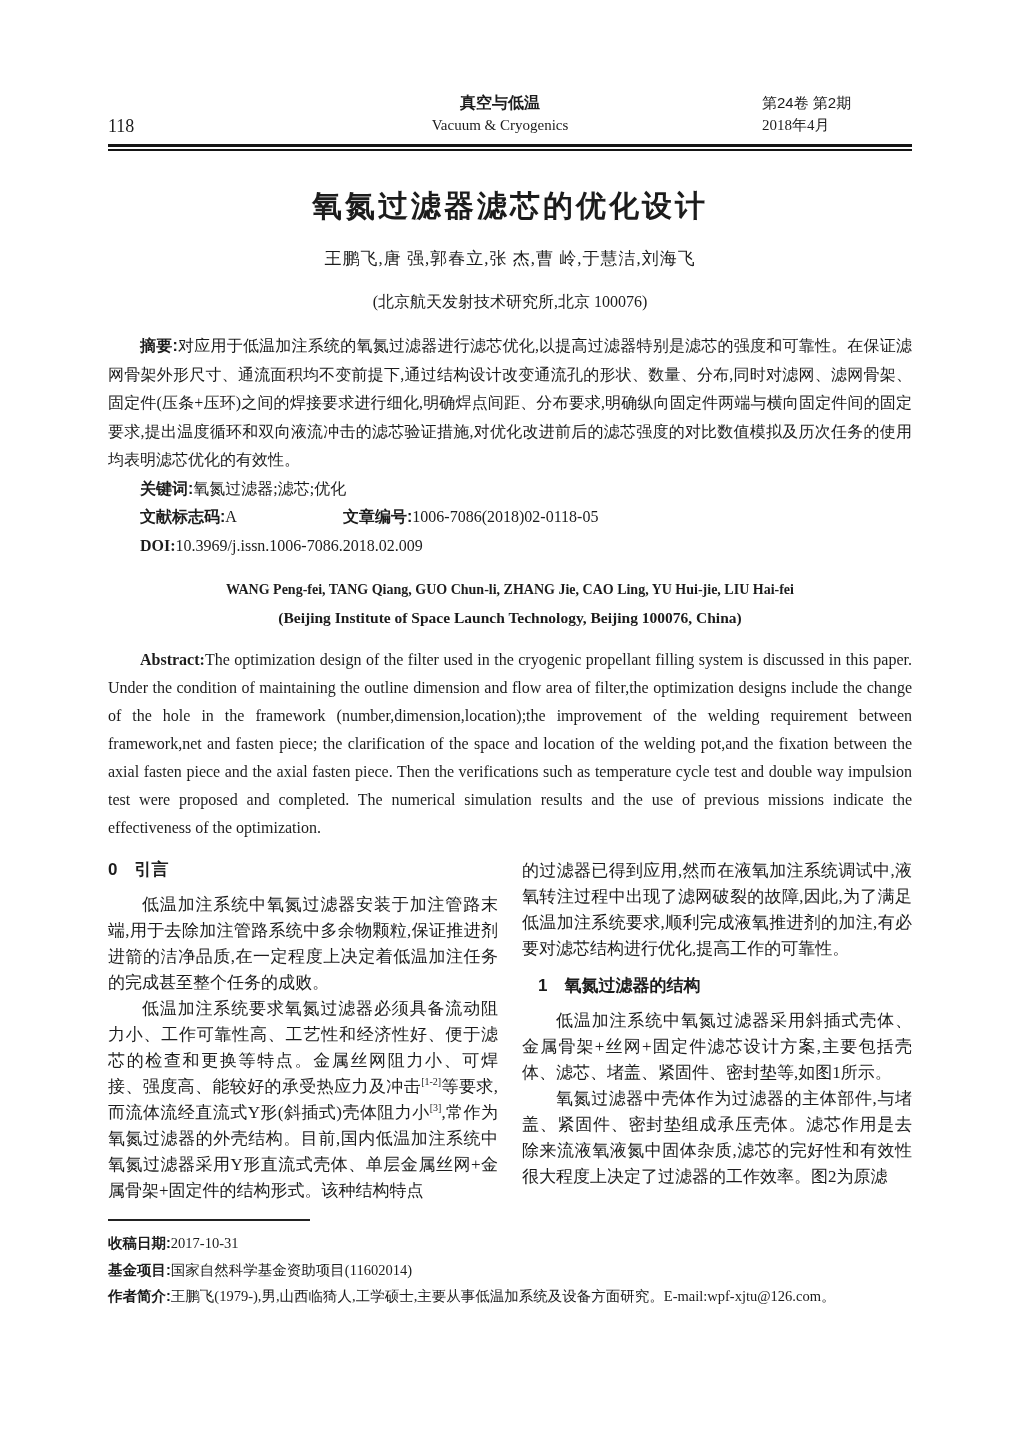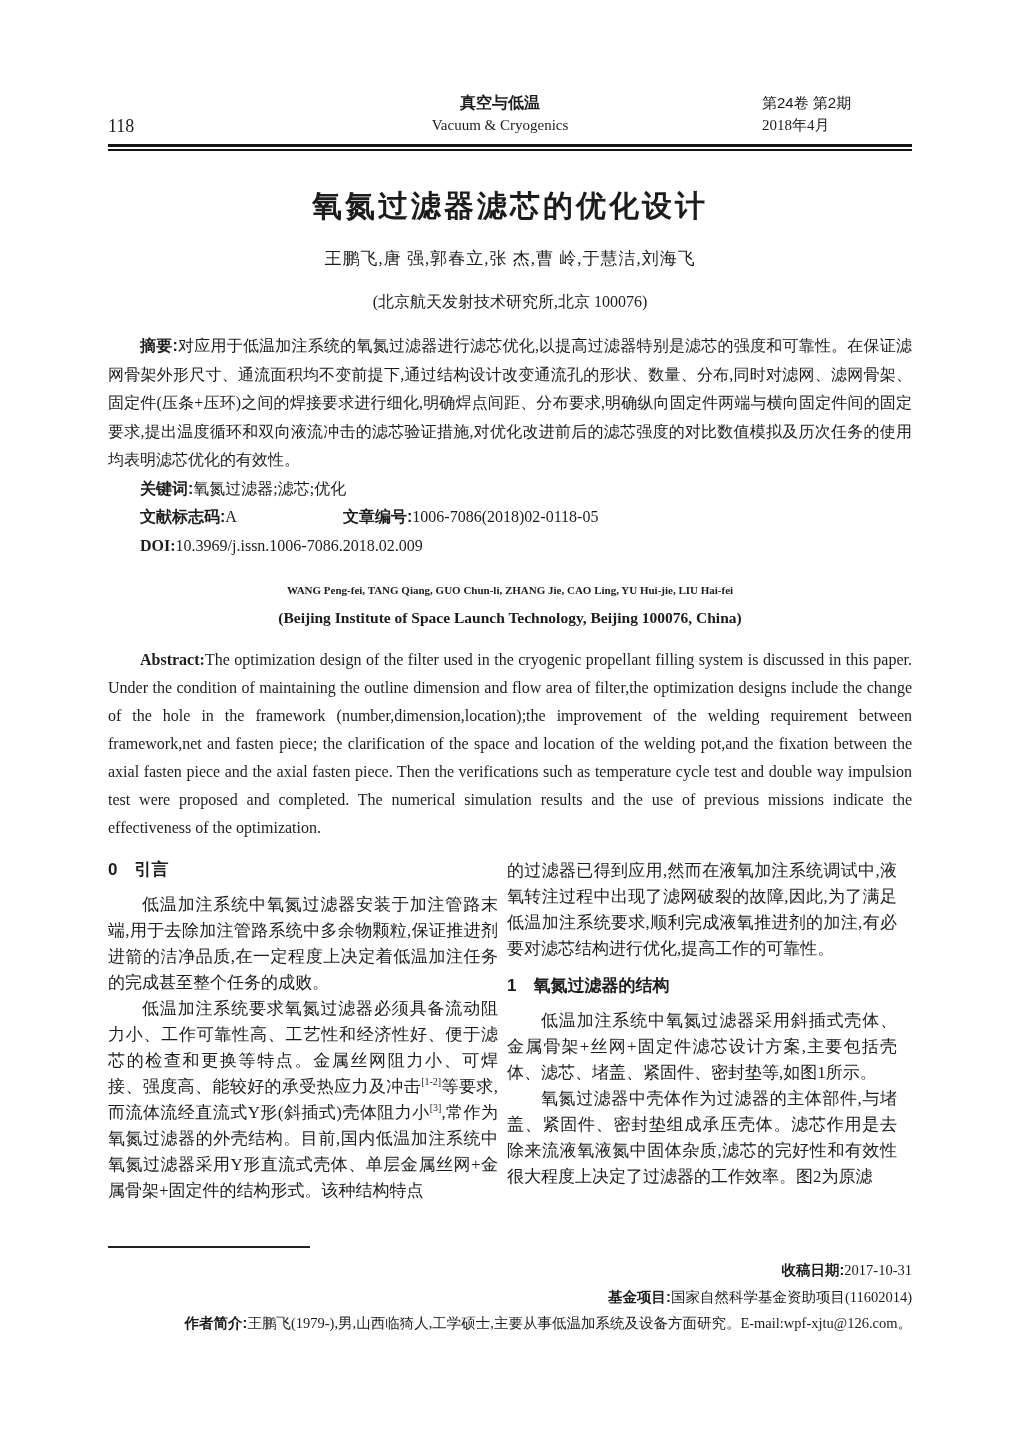--- a/index.html
+++ b/index.html
@@ -38,41 +38,41 @@
   
   .abs-cn { margin-top:18px; font-size:16px; line-height:28.5px; text-align:justify; text-indent:2em; }
   .kw-cn, .doi-line { font-size:16px; line-height:28.5px; padding-left:2em; }
   .meta-row { display:flex; font-size:16px; line-height:28.5px; padding-left:2em; }
   .meta-item-1 { width:297px; } .meta-item-2 { width:203px; } .meta-item-3 { flex:1; }
   .hlabel { font-family:"Liberation Sans","DejaVu Sans",sans-serif; font-weight:bold; font-style:normal; }
   .slabel { font-weight:bold; }
 
   
   .title-en  { margin-top:14px; text-align:center; font-weight:bold; font-size:18.5px; line-height:26px; letter-spacing:0.3px; }
-  .authors-en{ margin-top:18px; text-align:center; font-weight:bold; font-size:11px; line-height:24px; }
+  .authors-en{ margin-top:18px; text-align:center; font-weight:bold; font-size:14px; line-height:24px; }
   .affil-en  { margin-top:4px;  text-align:center; font-weight:bold; font-size:15.5px; line-height:24px; }
   .abs-en { margin-top:16px; font-size:16px; line-height:28px; text-align:justify; text-indent:2em; }
   .kw-en  { font-size:16px; line-height:28px; padding-left:2em; }
 
   
-  .columns { margin-top:16px; display:flex; gap:9px; }
+  .columns { margin-top:16px; display:flex; gap:24px; }
   .col { width:390px; }
   .sec-h {
     font-family:"Liberation Sans","DejaVu Sans",sans-serif;
     font-weight:bold; font-size:17px; line-height:24px; margin-bottom:10px;
   }
   .sec-h .num { margin-right:1em; }
   .body-p { font-size:17px; line-height:26px; text-align:justify; }
   .indent { text-indent:2em; }
   .noindent { text-indent:0; }
   .body-p sup { font-size:10px; line-height:0; }
-  .mt { margin-top:12px; }
+  .mt { margin-top:12px;margin-left:16px; }
 
   
-  .footnote { position:absolute; top:1246px; left:108px; width:804px;text-align:right; }
+  .footnote { position:absolute; top:1219px; left:108px; width:804px; }
   .fn-rule { width:202px; border-top:2px solid #222; margin-bottom:9px; }
   .fn-line { font-size:14.5px; line-height:26.5px; }
 </style>
 </head>
 <body>
 
 <div class="page">
   <div class="content">
 
     <div class="hdr">

